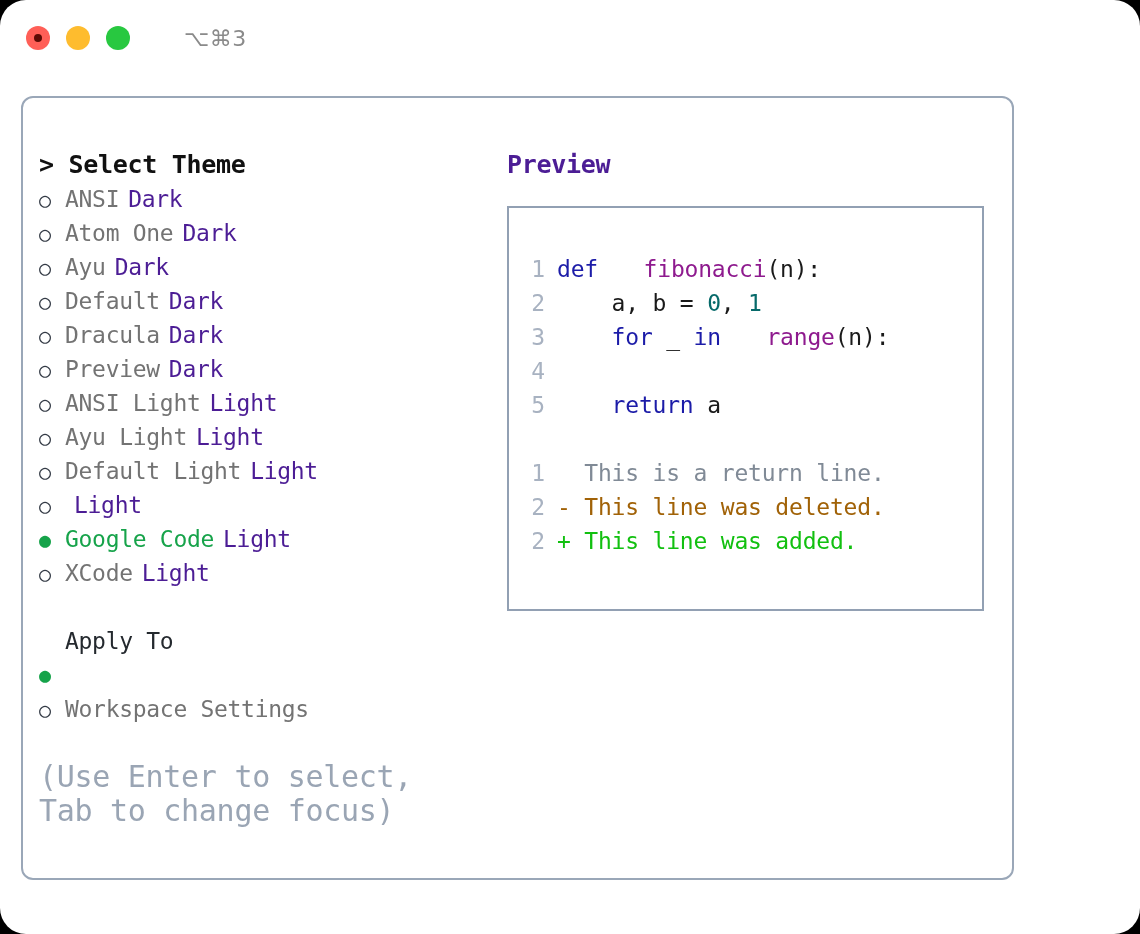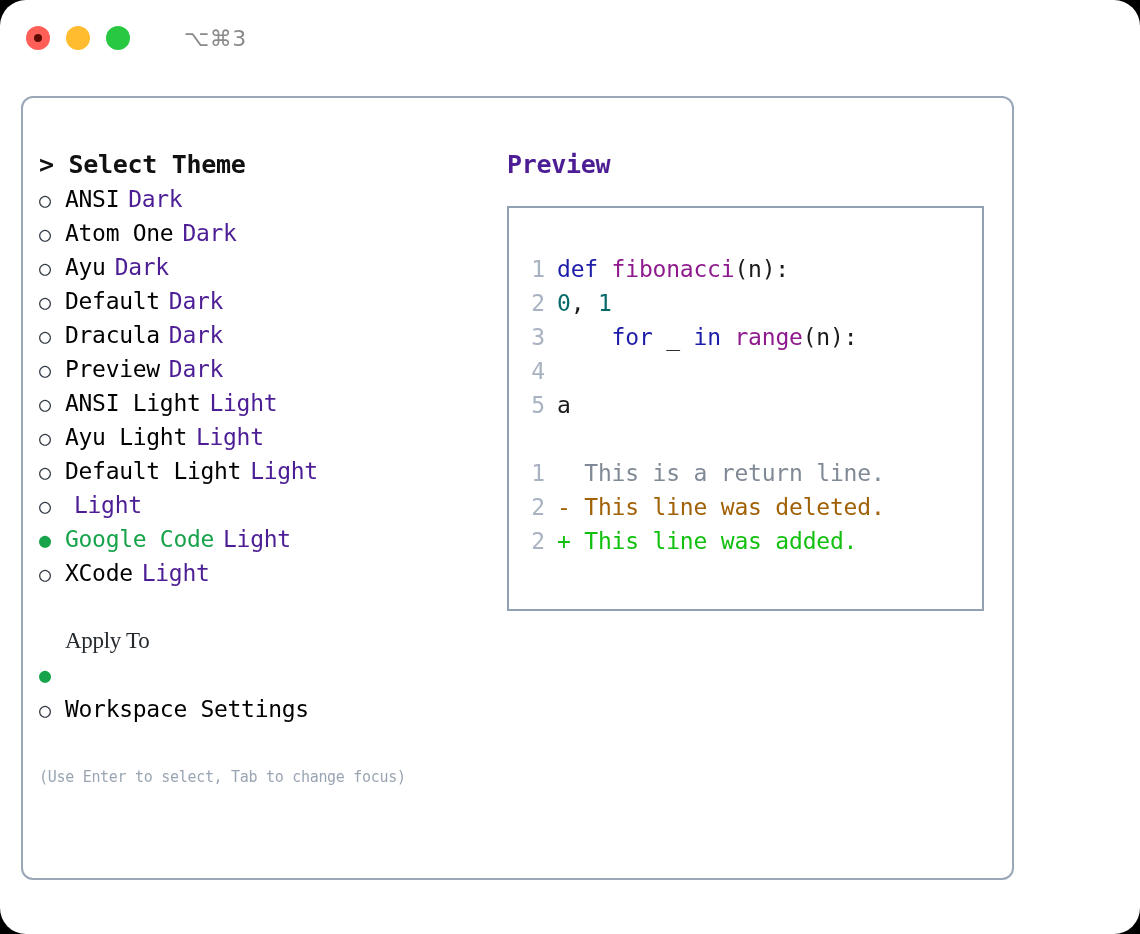--- a/index.html
+++ b/index.html
@@ -118,40 +118,39 @@
     letter-spacing: -0.3px;
   }
   .bullet {
     display: inline-block;
     width: 26px;
     flex: 0 0 26px;
     color: #333a45;
     font-size: 20px;
   }
   .bullet.on { color: #16a34a; }
-  .label { color: #000000; }
+  .label { color: #737373; }
   .label.sel { color: #16a34a; }
   .suffix { color: #4c1d95; margin-left: 9px; }
 
   .spacer-row { height: 34px; }
 
   .group-title {
     font-size: 23px;
     color: #24292e;
     line-height: 34px;
     height: 34px;
     padding-left: 26px;
     white-space: pre;
     letter-spacing: -0.3px;
-    font-family: Liberation Serif, serif;
   }
 
   .hint {
     margin-top: 34px;
-    font-size: 15px;
+    font-size: 30px;
     color: #9aa5b4;
     line-height: 34px;
     width: 410px;
     letter-spacing: -0.3px;
   }
 
   
   .preview-title {
     font-size: 25px;
     font-weight: bold;
@@ -185,21 +184,21 @@
     display: inline-block;
     width: 26px;
     flex: 0 0 26px;
     text-align: right;
     color: #a8b2c1;
     margin-right: 12px;
   }
   .code-blank { height: 34px; }
 
   .tok-kw   { color: #1c1ca8; }
-  .tok-fn   { color: #8e1a8e; }
+  .tok-fn   { color: #8e1a8e; margin-left: 32px; }
   .tok-num  { color: #076a6a; }
   .tok-pl   { color: #1a1a1a; }
   .tok-ctx  { color: #808a96; }
   .tok-del  { color: #a16207; }
   .tok-add  { color: #12c010; }
 </style>
 </head>
 <body>
 
 <div class="window">
@@ -245,24 +244,24 @@
 
         <div class="hint">(Use Enter to select, Tab to change focus)</div>
       </div>
 
       <div class="col-right">
         <div class="preview-title">Preview</div>
 
         <div class="preview-box">
           <div id="code-block">
               <div class="code-line"><span class="lineno">1</span><span class="tok-kw">def </span><span class="tok-fn">fibonacci</span><span class="tok-pl">(n):</span></div>
-              <div class="code-line"><span class="lineno">2</span><span class="tok-num">0</span><span class="tok-pl">, </span><span class="tok-num">1</span></div>
+              <div class="code-line"><span class="lineno">2</span><span class="tok-pl">    a, b = </span><span class="tok-num">0</span><span class="tok-pl">, </span><span class="tok-num">1</span></div>
               <div class="code-line"><span class="lineno">3</span><span class="tok-kw">    for </span><span class="tok-pl">_ </span><span class="tok-kw">in </span><span class="tok-fn">range</span><span class="tok-pl">(n):</span></div>
               <div class="code-line"><span class="lineno">4</span></div>
-              <div class="code-line"><span class="lineno">5</span><span class="tok-pl">a</span></div>
+              <div class="code-line"><span class="lineno">5</span><span class="tok-kw">    return </span><span class="tok-pl">a</span></div>
             </div>
           <div class="code-blank"></div>
           <div id="diff-block">
               <div class="code-line"><span class="lineno">1</span><span class="tok-ctx">  This is a return line.</span></div>
               <div class="code-line"><span class="lineno">2</span><span class="tok-del">- This line was deleted.</span></div>
               <div class="code-line"><span class="lineno">2</span><span class="tok-add">+ This line was added.</span></div>
             </div>
         </div>
       </div>
 

